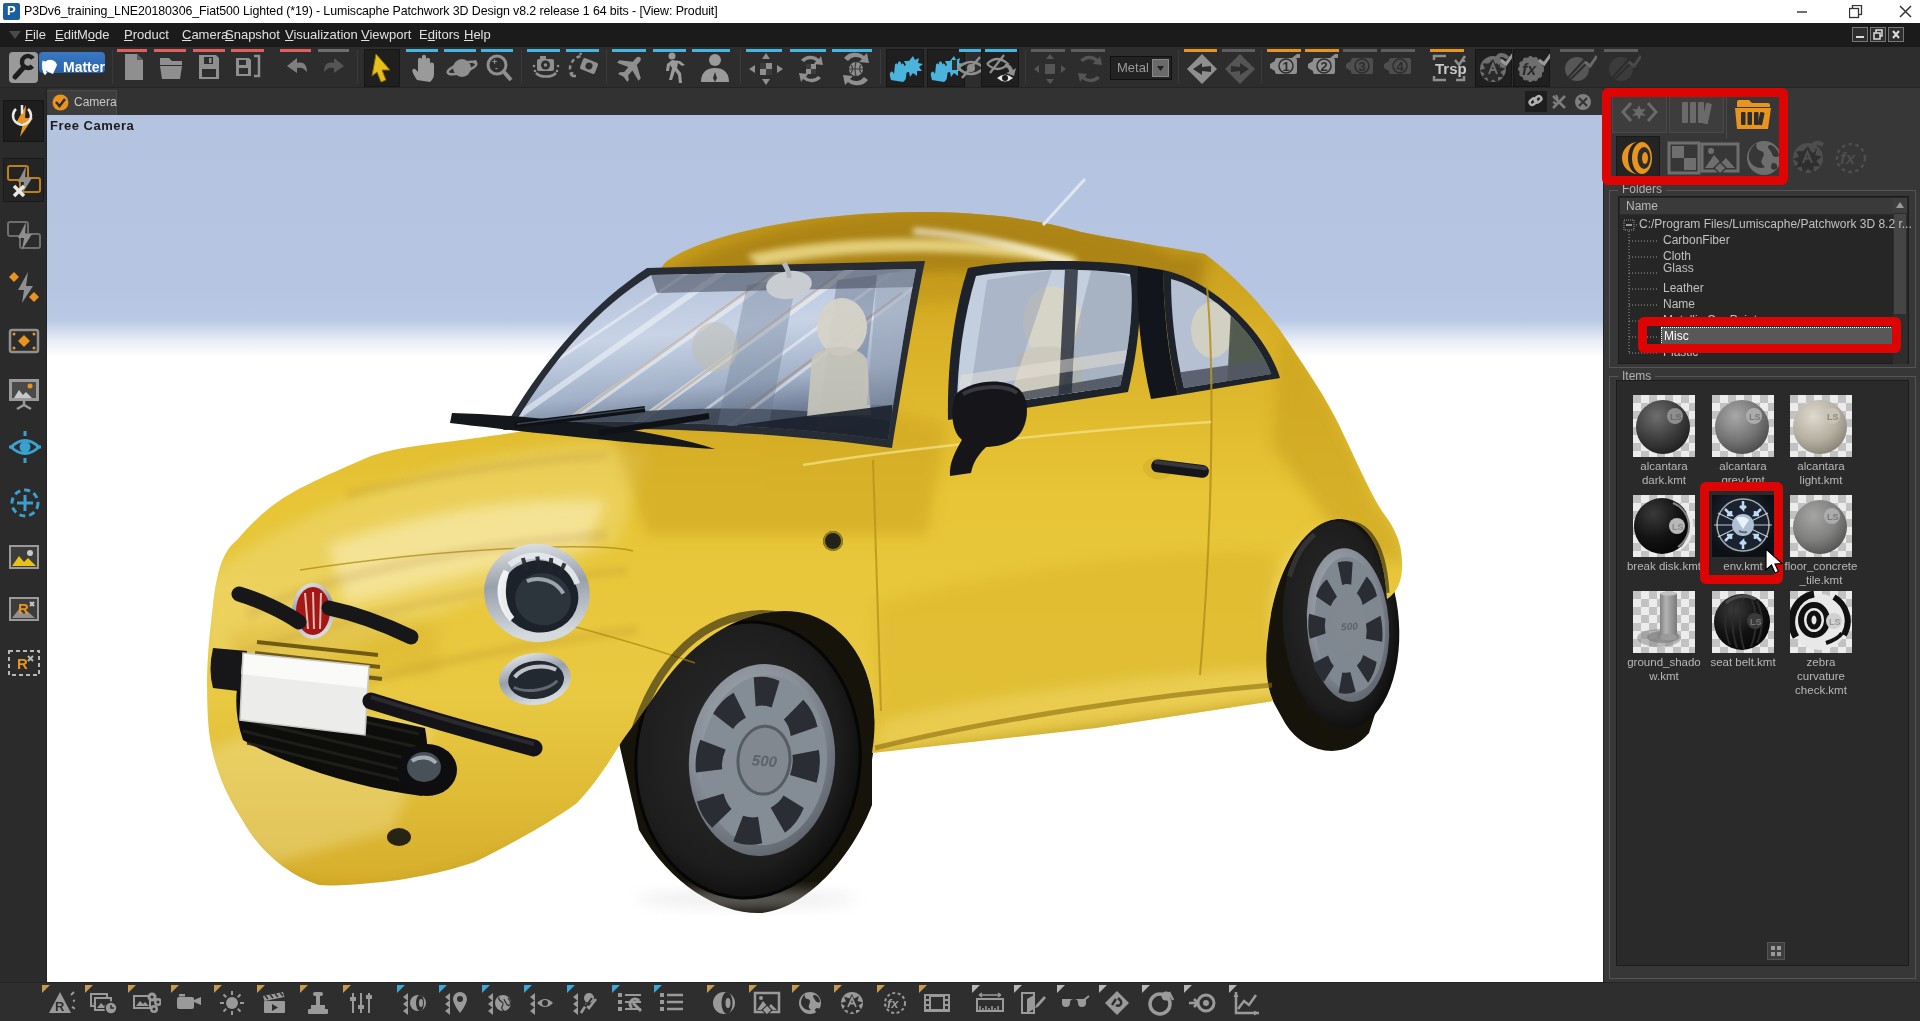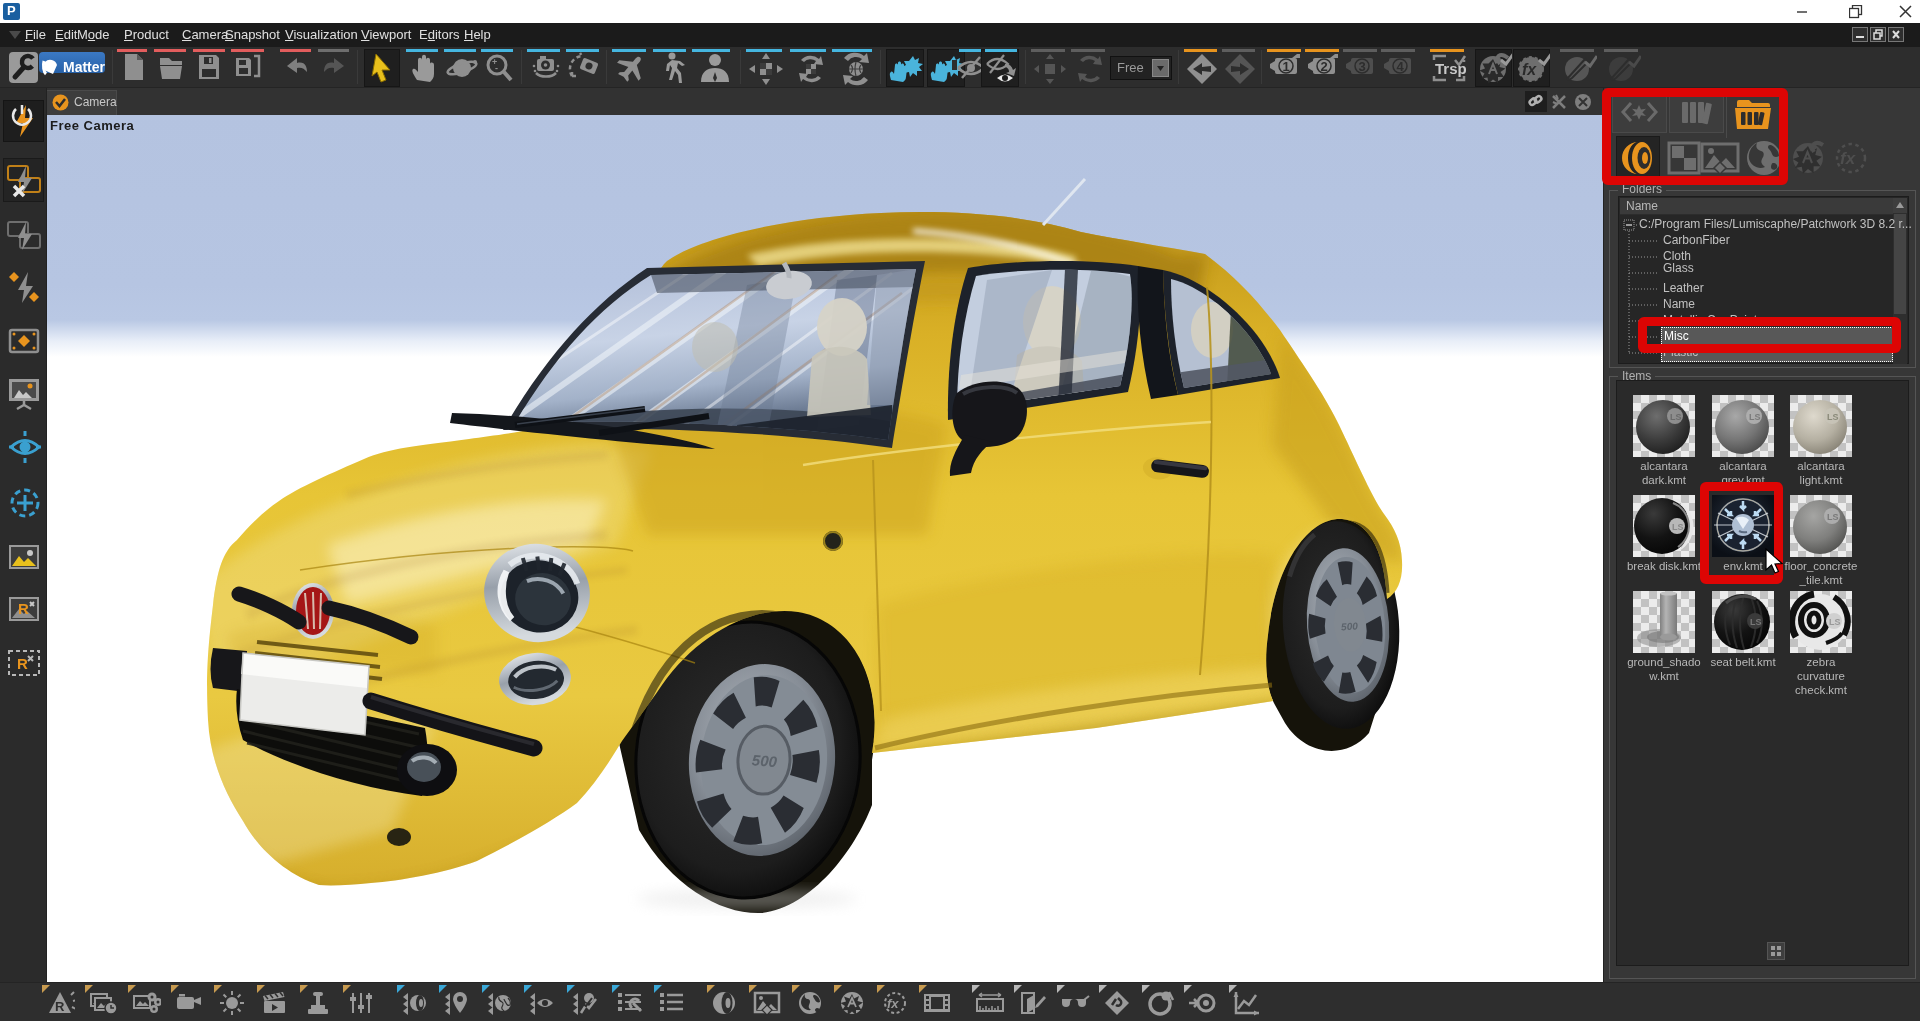--- a/index.html
+++ b/index.html
@@ -33,20 +33,21 @@
 .bbtn svg { position:absolute; left:0; top:0; }
 .bcorn { position:absolute; left:-3px; top:-4px; width:0; height:0; border-left:8px solid #c89b50; border-bottom:8px solid transparent; }
 .bcorn.blue { border-left-color:#3aa8d8; }
 </style>
 </head>
 <body>
 <div id="titlebar">
   <div class="ticon">
       <span>P</span>
     </div>
+  <div class="ttext">P3Dv6_training_LNE20180306_Fiat500 Lighted (*19) - Lumiscaphe Patchwork 3D Design v8.2 release 1 64 bits - [View: Produit]</div>
   <svg width="12" height="12" style="position:absolute;left:1796px;top:6px;">
       <path d="M1 6 h10" stroke="#333" stroke-width="1.4"></path>
     </svg>
   <svg width="14" height="14" style="position:absolute;left:1849px;top:5px;">
       <rect x="3.5" y="0.5" width="9" height="9" fill="none" stroke="#333" stroke-width="1.3"></rect>
       <rect x="0.5" y="3.5" width="9" height="9" fill="#fff" stroke="#333" stroke-width="1.3"></rect>
     </svg>
   <svg width="14" height="14" style="position:absolute;left:1899px;top:5px;">
       <path d="M1 1 L12 12 M12 1 L1 12" stroke="#333" stroke-width="1.5"></path>
     </svg>
@@ -299,21 +300,21 @@
       </svg>
     </div>
 <div class="tbar" style="left:1071px;width:34px;background:#5e5e5e;"></div>
 <div class="tbtn" style="left:1072px;">
       <svg width="36" height="34">
         <path d="M8 8 a13 13 0 0 1 18-1 l2-3 2 9 -9-1 2-3 a9 9 0 0 0-12 1 z" fill="#555"></path>
         <path d="M28 26 a13 13 0 0 1-18 1 l-2 3 -2-9 9 1 -2 3 a9 9 0 0 0 12-1 z" fill="#555"></path>
       </svg>
     </div>
 <div style="position:absolute;left:1110px;top:9px;width:62px;height:24px;background:#222;border:1px solid #111;">
-<span style="position:absolute;left:6px;top:3px;color:#9a9a9a;font-size:13px;">Free</span>
+<span style="position:absolute;left:6px;top:3px;color:#9a9a9a;font-size:13px;">Metal</span>
 <div style="position:absolute;right:2px;top:2px;width:17px;height:18px;background:#6a6a6a;border:1px solid #888;"><svg width="15" height="16">
           <path d="M4 6 l3.5 5 3.5-5 z" fill="#222"></path>
         </svg></div>
     </div>
 <div class="tsep" style="left:1178px;"></div>
 
 <div class="tbar" style="left:1184px;width:33px;background:#e8941e;"></div>
 <div class="tbtn" style="left:1185px;">
       <svg width="34" height="34">
         <path d="M17 2 L32 17 L17 32 L2 17 Z" fill="#8f8f8f"></path>
@@ -878,21 +879,21 @@
         <rect x="5" y="5" width="10" height="10" fill="#262626" stroke="#9a9a9a" stroke-dasharray="1 1"></rect>
         <path d="M7 10 h6" stroke="#c0c0c0" stroke-width="1.5"></path>
       </svg>
       <span style="position:absolute;left:20px;top:2px;">C:/Program Files/Lumiscaphe/Patchwork 3D 8.2 r...</span>
       <span style="position:absolute;left:44px;top:18px;">CarbonFiber</span>
       <span style="position:absolute;left:44px;top:34px;">Cloth</span>
       <span style="position:absolute;left:44px;top:46px;text-align:center;">Glass</span>
       <span style="position:absolute;left:44px;top:66px;">Leather</span>
       <span style="position:absolute;left:44px;top:82px;">Name</span>
       <span style="position:absolute;left:44px;top:98px;">Metallic Car Paint</span>
-      <div style="position:absolute;left:42px;top:112px;width:232px;height:35px;background:#585858;border:1px dotted #fff;">
+      <div style="position:absolute;left:42px;top:112px;width:232px;height:26px;background:#585858;border:1px dotted #fff;">
           <span style="position:absolute;left:2px;top:1px;color:#fff;">Misc</span>
         </div>
       <span style="position:absolute;left:44px;top:130px;">Plastic</span>
     </div>
   </div>
 
   <div style="position:absolute;left:5px;top:283px;width:307px;height:0px;"></div>
   <div style="position:absolute;left:5px;top:288px;width:307px;height:603px;border:1px solid #555;"></div>
   <div style="position:absolute;left:14px;top:281px;background:#373737;padding:0 4px;color:#b0b0b0;font-size:12px;">Items</div>
   <div id="items" style="position:absolute;left:12px;top:292px;width:293px;height:586px;background:#2a2a2a;border:1px solid #1c1c1c;">

